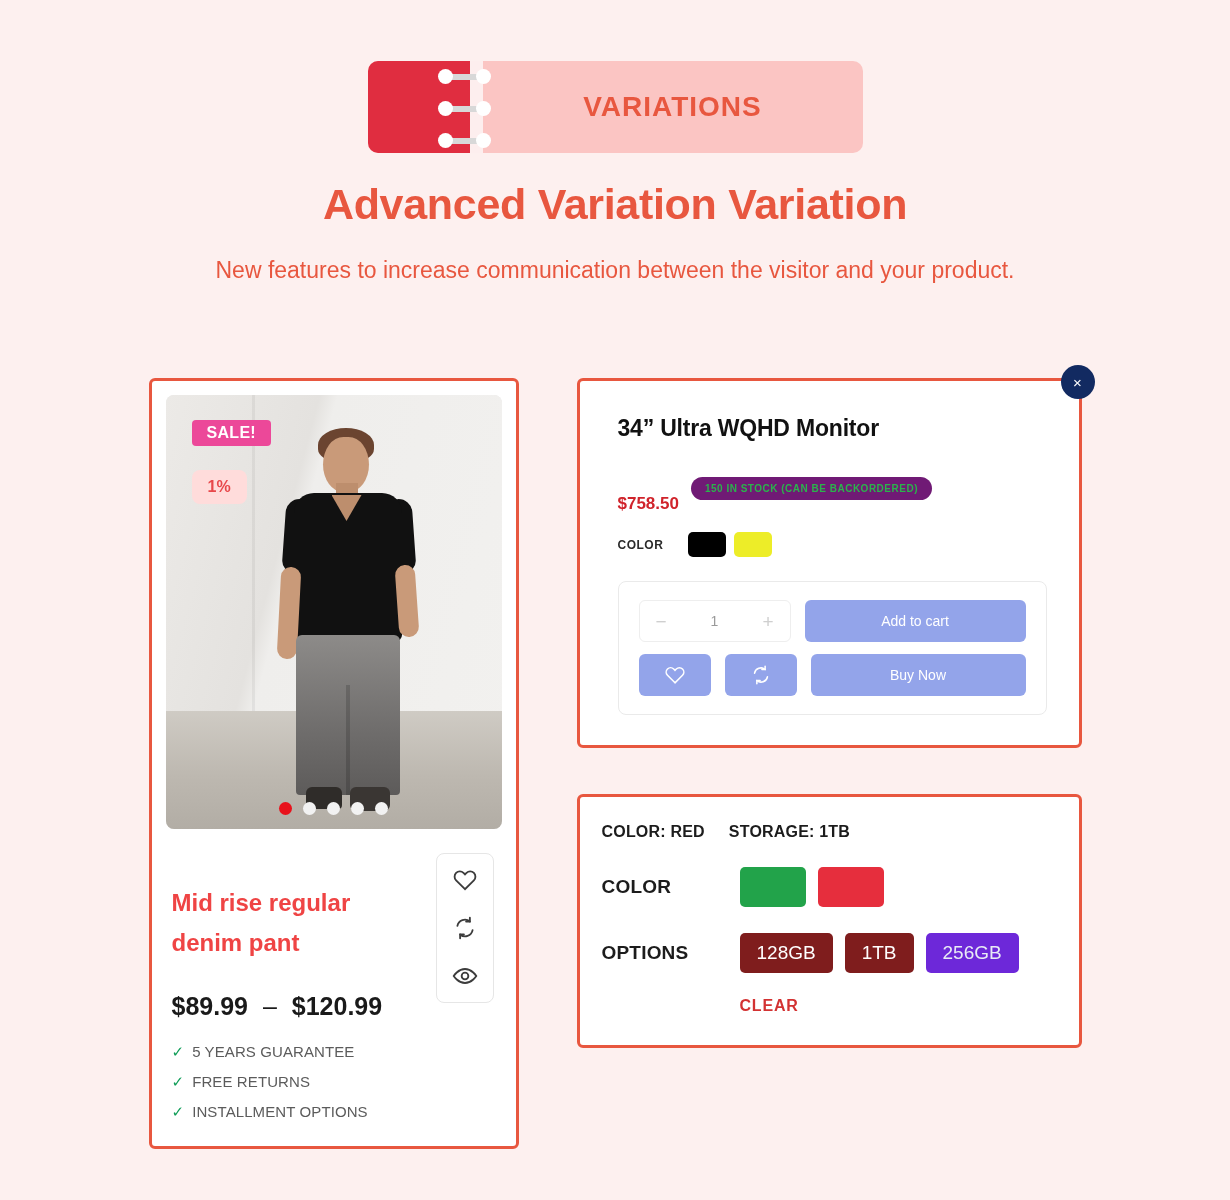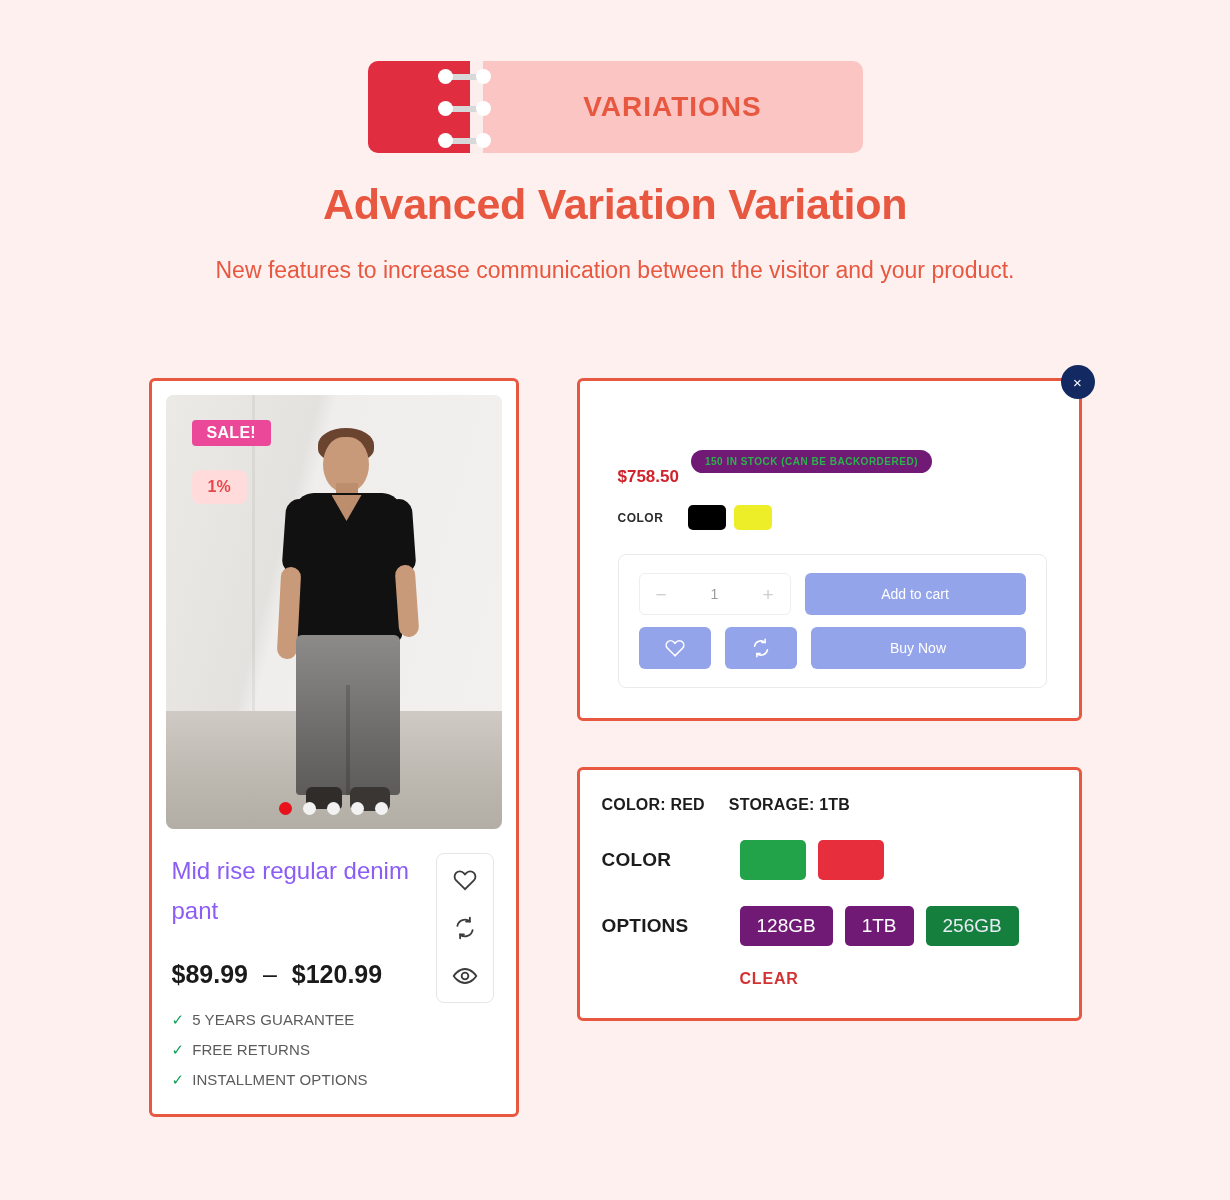--- a/index.html
+++ b/index.html
@@ -232,24 +232,25 @@
 
   .product-info {
     display: flex;
     padding: 22px 8px 4px 6px;
     gap: 12px;
   }
   .product-info-main { flex: 1; }
 
   .product-title {
     font-size: 24px;
-    font-weight: normal;
-    color: #8b5cf6;
+    font-weight: bold;
+    color: #ef4444;
     line-height: 1.68;
     max-width: 262px;
+    margin-top: 32px;
   }
   .product-price {
     margin-top: 28px;
     font-size: 25px;
     font-weight: bold;
     color: #1a1a1a;
   }
   .product-price .dash { margin: 0 8px; font-weight: normal; }
 
   .feature-list { margin-top: 16px; }
@@ -402,27 +403,27 @@
     font-weight: bold;
     color: #1c1c1c;
     letter-spacing: 0.2px;
   }
   .var-swatches { display: flex; gap: 12px; }
   .var-color { width: 66px; height: 40px; border-radius: 5px; }
   .var-storage {
     height: 40px;
     padding: 0 17px;
     border-radius: 5px;
-    background: #701a75;
+    background: #7f1d1d;
     color: #ffffff;
     font-size: 19px;
     display: flex; align-items: center; justify-content: center;
     cursor: pointer;
   }
-  .var-storage.muted { background: #15803d; color: #e8ebf5; text-align: right; }
+  .var-storage.muted { background: #6d28d9; color: #e8ebf5; text-align: right; }
 
   .clear-link {
     margin-top: 24px;
     margin-left: 138px;
     font-size: 16px;
     font-weight: bold;
     color: #d33232;
     letter-spacing: 0.8px;
     cursor: pointer;
     display: inline-block;
@@ -546,20 +547,21 @@
       </div>
     </div>
   </div>
 
   <div class="col-right">
 
     <div class="framed monitor-card">
 
       <button class="close-btn">×</button>
 
+      <div class="monitor-title">34” Ultra WQHD Monitor</div>
 
       <div class="price-row">
         <span class="monitor-price">$758.50</span>
         <span class="stock-badge">150 IN STOCK (CAN BE BACKORDERED)</span>
       </div>
 
 
       <div class="attr-row">
         <span class="attr-label">COLOR</span>
         <span class="swatches">

